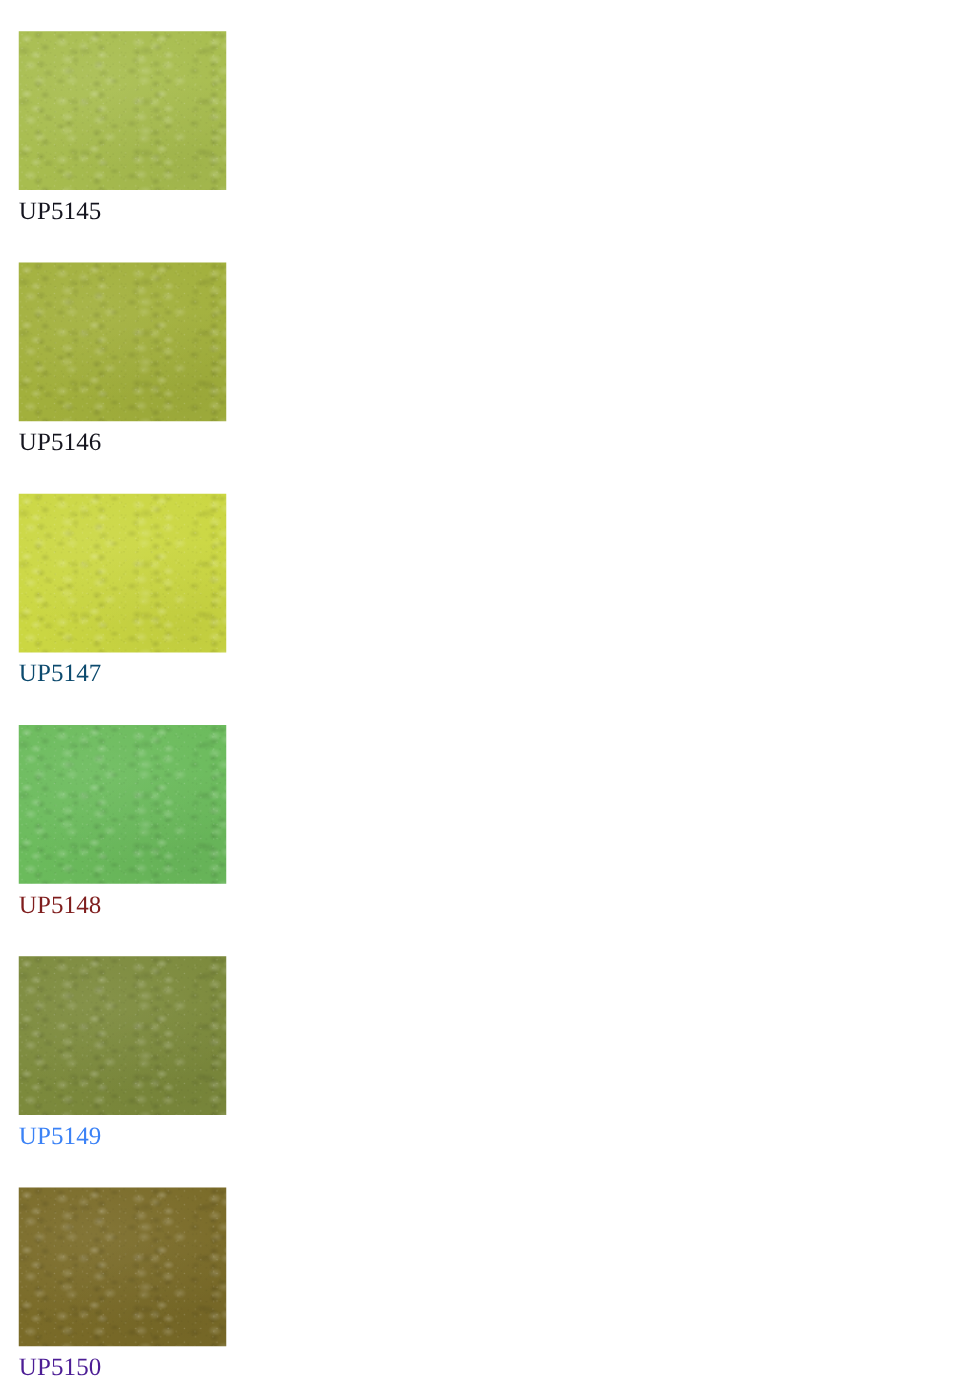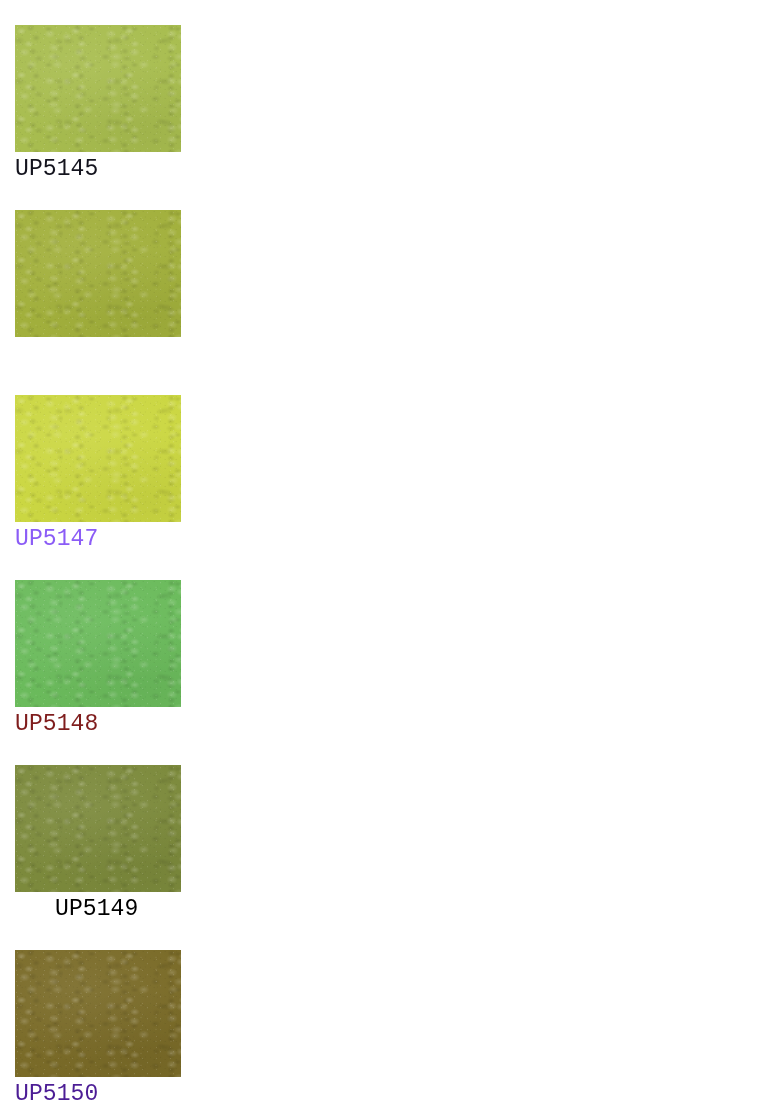--- a/index.html
+++ b/index.html
@@ -92,22 +92,22 @@
     inset: 0;
     pointer-events: none;
     background-image:
       radial-gradient(ellipse 120% 90% at 35% 30%, rgba(255,255,255,0.07), rgba(255,255,255,0) 65%),
       radial-gradient(ellipse 110% 80% at 80% 85%, rgba(0,0,0,0.05), rgba(0,0,0,0) 70%);
   }
 
   .swatch-label {
     display: block;
     margin-top: 7px;
-    font-family: Liberation Mono, monospace;
-    font-size: 23px;
+    font-family: Liberation Serif, serif;
+    font-size: 20px;
     line-height: 21px;
     letter-spacing: 0.1px;
     color: #14141e;
     white-space: nowrap;
   }
 </style>
 </head>
 <body>
 
 <div id="swatch-catalog">
@@ -118,44 +118,45 @@
         <div class="grain-fine"></div>
       </div>
       <span class="swatch-label" style="color: rgb(20, 20, 30);">UP5145</span>
     </div>
     <div class="swatch-entry" style="top: 210px;">
       <div class="swatch-chip" style="background-color: rgb(162, 176, 60);">
         <div class="grain-shade"></div>
         <div class="grain"></div>
         <div class="grain-fine"></div>
       </div>
+      <span class="swatch-label" style="color: rgb(20, 20, 30);">UP5146</span>
     </div>
     <div class="swatch-entry" style="top: 395px;">
       <div class="swatch-chip" style="background-color: rgb(203, 215, 66);">
         <div class="grain-shade"></div>
         <div class="grain"></div>
         <div class="grain-fine"></div>
       </div>
-      <span class="swatch-label" style="color: #8b5cf6;">UP5147</span>
+      <span class="swatch-label" style="color: #0c4a6e;">UP5147</span>
     </div>
     <div class="swatch-entry" style="top: 580px;">
       <div class="swatch-chip" style="background-color: rgb(107, 187, 92);">
         <div class="grain-shade"></div>
         <div class="grain"></div>
         <div class="grain-fine"></div>
       </div>
       <span class="swatch-label" style="color: #7f1d1d;">UP5148</span>
     </div>
     <div class="swatch-entry" style="top: 765px;">
       <div class="swatch-chip" style="background-color: rgb(124, 138, 60);">
         <div class="grain-shade"></div>
         <div class="grain"></div>
         <div class="grain-fine"></div>
       </div>
-      <span class="swatch-label" style="color: #000000; margin-left: 40px;">UP5149</span>
+      <span class="swatch-label" style="color: #3b82f6;">UP5149</span>
     </div>
     <div class="swatch-entry" style="top: 950px;">
       <div class="swatch-chip" style="background-color: rgb(122, 107, 40);">
         <div class="grain-shade"></div>
         <div class="grain"></div>
         <div class="grain-fine"></div>
       </div>
       <span class="swatch-label" style="color: #4c1d95;">UP5150</span>
     </div>
   </div>

